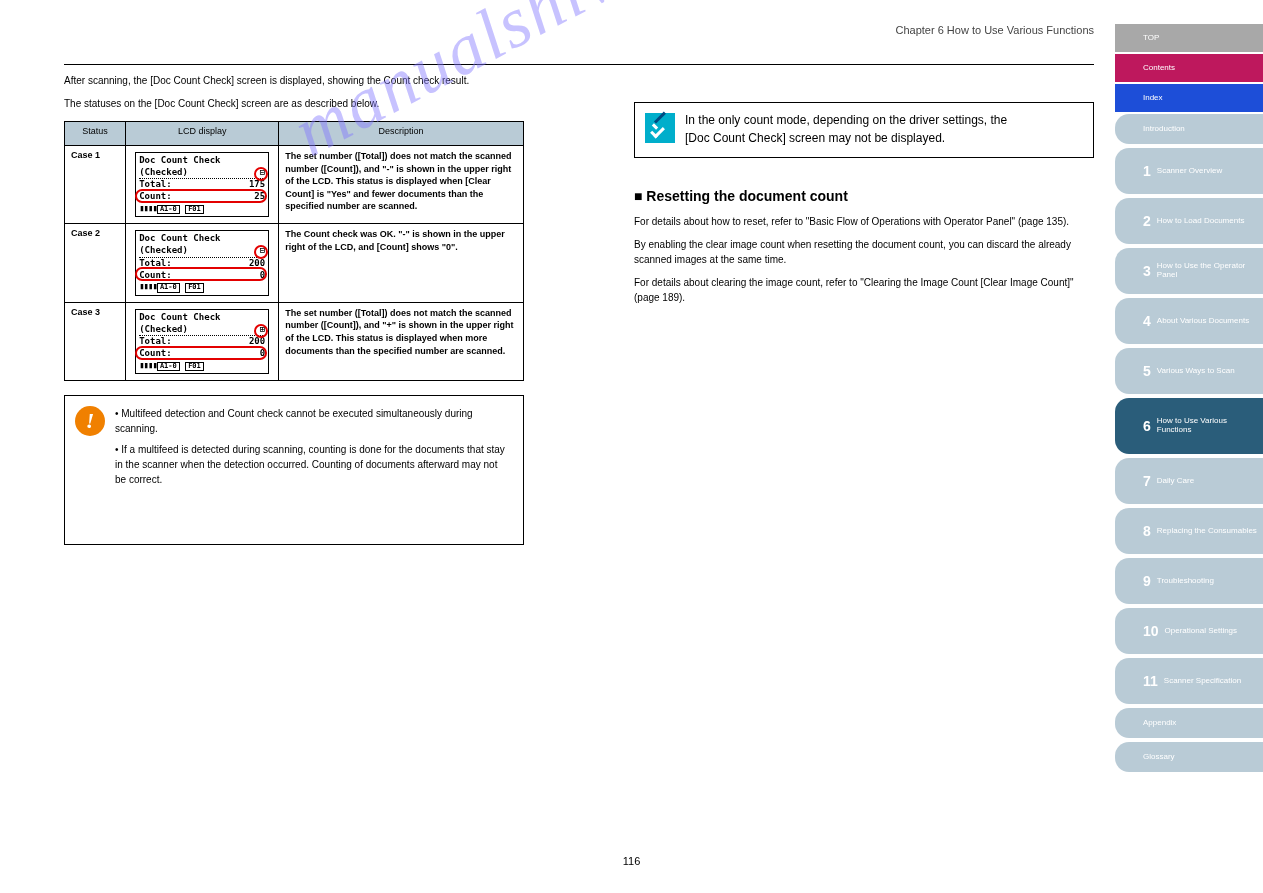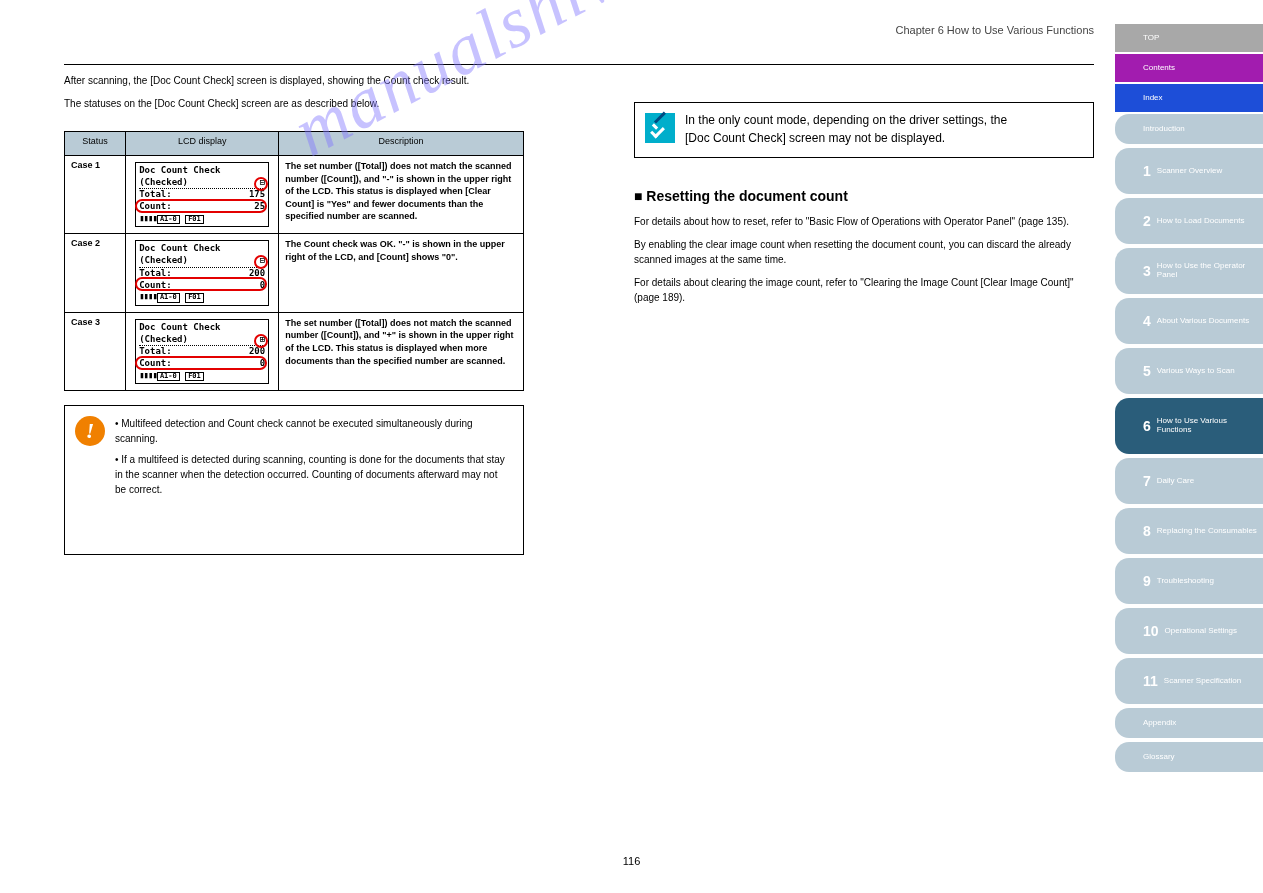--- a/index.html
+++ b/index.html
@@ -4,21 +4,21 @@
 <style>
 * { margin: 0; padding: 0; box-sizing: border-box; }
 body { width: 1263px; height: 893px; background: #fff; font-family: Arial, sans-serif; position: relative; }
 .page { position: absolute; left: 64px; top: 24px; width: 1030px; }
 .header-line { border-top: 1px solid #000; width: 1030px; margin-top: 40px; margin-bottom: 8px; }
 .header { font-size: 11px; color: #444; position: absolute; top: 0; right: 0; }
 .section-title { font-size: 14px; font-weight: bold; margin-top: 30px; margin-bottom: 10px; }
 .body-text { font-size: 10px; line-height: 1.5; margin-bottom: 8px; }
 .col-left { width: 460px; float: left; }
 .col-right { width: 460px; float: right; position: absolute; left: 570px; top: 78px; }
-table.states { border-collapse: collapse; width: 460px; margin-top: 20px; padding-left: 48px; }
+table.states { border-collapse: collapse; width: 460px; margin-top: 10px; padding-left: 48px; }
 table.states th, table.states td { border: 1px solid #000; font-size: 9px; vertical-align: top; padding: 4px 6px; font-weight: bold; }
 table.states th { background: #b9cbd6; font-weight: normal; text-align: center; height: 24px; }
 table.states td.case { width: 60px; }
 table.states td.display { width: 150px; text-align: center; padding: 6px 4px; }
 table.states td.desc { width: 240px; line-height: 1.4; }
 .lcd { display: inline-block; border: 1px solid #000; width: 134px; text-align: left; font-family: monospace; font-size: 9px; line-height: 1.3; padding: 2px 3px; position: relative; background: #fff; }
 .lcd .dotted { border-bottom: 1px dotted #000; display: block; }
 .lcd .row { display: flex; justify-content: space-between; }
 .lcd .icons { margin-top: 2px; }
 .lcd .icon-box { display: inline-block; border: 1px solid #000; font-size: 7px; padding: 0 2px; line-height: 1.1; }
@@ -31,21 +31,21 @@
 .note-box { border: 1px solid #000; width: 460px; padding: 8px 12px 10px 50px; position: relative; font-size: 12px; line-height: 1.5; }
 .note-icon { position: absolute; left: 10px; top: 10px; width: 30px; height: 30px; background: #00aecb; }
 .note-icon::after { content: ""; position: absolute; left: 6px; top: 14px; width: 10px; height: 5px; border-left: 3px solid #fff; border-bottom: 3px solid #fff; transform: rotate(-45deg); }
 .note-icon::before { content: ""; position: absolute; left: 14px; top: 2px; width: 14px; height: 14px; border-right: 3px solid #004a80; border-bottom: 3px solid #004a80; transform: rotate(-45deg) skew(10deg,10deg); opacity: .6; display:none; }
 .note-check { position: absolute; left: 7px; top: 8px; width: 18px; height: 12px; }
 .note-check::before { content:""; position:absolute; left:0; top:4px; width:6px; height:3px; background:#fff; transform:rotate(45deg); }
 .note-check::after { content:""; position:absolute; left:3px; top:0; width:14px; height:3px; background:#004a80; transform:rotate(-45deg); transform-origin:left; }
 .side-tabs { position: absolute; right: 0; top: 24px; width: 148px; }
 .tab { height: 30px; margin-bottom: 4px; font-size: 10px; color: #fff; display: flex; align-items: center; padding-left: 28px; }
 .tab.grey { background: #a8a8a8; border-radius: 0; height: 28px; margin-bottom: 2px; }
-.tab.grey2 { background: #a21caf; height: 28px; margin-bottom: 2px; }
+.tab.grey2 { background: #be185d; height: 28px; margin-bottom: 2px; }
 .tab.grey3 { background: #1d4ed8; height: 28px; margin-bottom: 2px; }
 .tab.blue { background: #b9cbd6; border-top-left-radius: 14px; border-bottom-left-radius: 14px; height: 46px; margin-bottom: 4px; }
 .tab.blue.tall { height: 56px; }
 .tab.active { background: #2a5d7a; }
 .tab.short { height: 30px; }
 .tab .num { font-weight: bold; margin-right: 6px; font-size: 14px; }
 .tab .label { font-size: 8px; line-height: 1.1; }
 .page-num { position: absolute; bottom: 26px; left: 50%; font-size: 11px; transform: translateX(-50%); }
 .watermark { position: absolute; left: 280px; top: 100px; font-size: 72px; color: rgba(130,120,255,0.45); transform: rotate(-28deg); transform-origin: left top; font-family: Georgia, serif; font-style: italic; pointer-events: none; letter-spacing: 2px; }
 </style>

